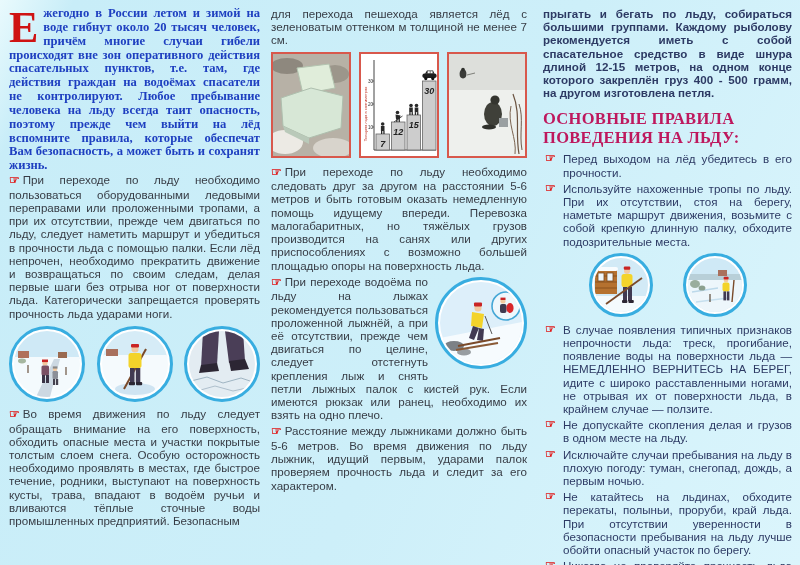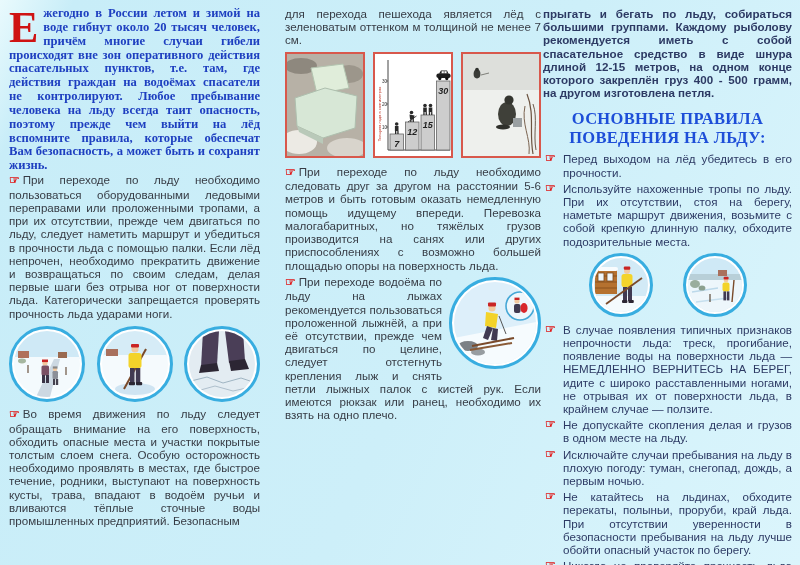--- a/index.html
+++ b/index.html
@@ -4,30 +4,30 @@
 <style>
   html,body{margin:0;padding:0;}
   body{
     width:800px;height:565px;overflow:hidden;
     background:linear-gradient(115deg,#e9fafd 0%,#c8edf8 7%,#cdeff9 55%,#dbf5fc 100%);
     font-family:"Liberation Sans",sans-serif;
   }
   .page{position:relative;width:800px;height:565px;}
   .col{position:absolute;top:7px;}
   #c1{left:9px;width:251px;}
-  #c2{left:285px;width:256px;}
+  #c2{left:271px;width:256px;}
   #c3{left:543px;width:249px;}
 
   .intro{margin:0;font-family:"Liberation Serif",serif;font-weight:bold;
     color:#1e3fc0;font-size:12.6px;line-height:1.1;text-align:justify;}
   .dropcap{float:left;font-family:"Liberation Serif",serif;color:#cf1313;
     font-size:44px;line-height:36px;font-weight:bold;margin:3px 5px 0 0;}
 
-  .hdr{margin:11px 0 5px;text-align:center;font-family:"Liberation Serif",serif;
-    font-weight:bold;color:#1d4ed8;font-size:16.5px;line-height:1.12;letter-spacing:.3px;}
+  .hdr{margin:11px 0 5px;font-family:"Liberation Serif",serif;
+    font-weight:bold;color:#be185d;font-size:16.5px;line-height:1.12;letter-spacing:.3px;}
 
   .bl{margin:0 0 3px;font-size:11.6px;line-height:1.14;text-align:justify;color:#373c45;}
   .gl{color:#e01616;font-size:12px;margin-right:3px;font-weight:bold;}
 
   .crow{display:flex;justify-content:space-between;margin:6px 0 5px;}
   .crow3{display:flex;justify-content:center;gap:30px;margin:5px 0 6px;}
   .circ{border-radius:50%;background:#fff;padding:2px;border:3px solid #38ade0;
     box-sizing:border-box;flex:0 0 auto;}
   .circ svg{display:block;border-radius:50%;}
   .c74{width:76px;height:76px;}
@@ -224,20 +224,21 @@
             <path d="M39 46 L44 47 L43 59 L37 58 Z" fill="#413a52"></path>
             <line x1="18" y1="64" x2="60" y2="56" stroke="#7a4a2a" stroke-width="2"></line>
             <line x1="16" y1="68" x2="58" y2="61" stroke="#8a5a36" stroke-width="2"></line>
             <line x1="45" y1="34" x2="52" y2="52" stroke="#555" stroke-width="1"></line>
           </g>
         </svg>
       </span>
       <span class="gl">☞</span><span>При переходе водоёма по льду на лыжах рекомендуется пользоваться проложенной лыжнёй, а при её отсутствии, прежде чем двигаться по целине, следует отстегнуть крепления лыж и снять петли лыжных палок с кистей рук. Если имеются рюкзак или ранец, необходимо их взять на одно плечо.</span>
     </p>
 
+    <p class="bl"><span class="gl">☞</span><span>Расстояние между лыжниками должно быть 5-6 метров. Во время движения по льду лыжник, идущий первым, ударами палок проверяем прочность льда и следит за его характером.</span></p>
 
   </div>
 
   <div class="col" id="c3">
     <p class="bl cont3"><span>прыгать и бегать по льду, собираться большими группами. Каждому рыболову рекомендуется иметь с собой спасательное средство в виде шнура длиной 12-15 метров, на одном конце которого закреплён груз 400 - 500 грамм, на другом изготовлена петля.</span></p>
 
     <h2 class="hdr">ОСНОВНЫЕ ПРАВИЛА ПОВЕДЕНИЯ НА ЛЬДУ:</h2>
 
     <div class="b3"><span class="gl">☞</span><span>Перед выходом на лёд убедитесь в его прочности.</span></div>
     <div class="b3"><span class="gl">☞</span><span>Используйте нахоженные тропы по льду. При их отсутствии, стоя на берегу, наметьте маршрут движения, возьмите с собой крепкую длинную палку, обходите подозрительные места.</span></div>

